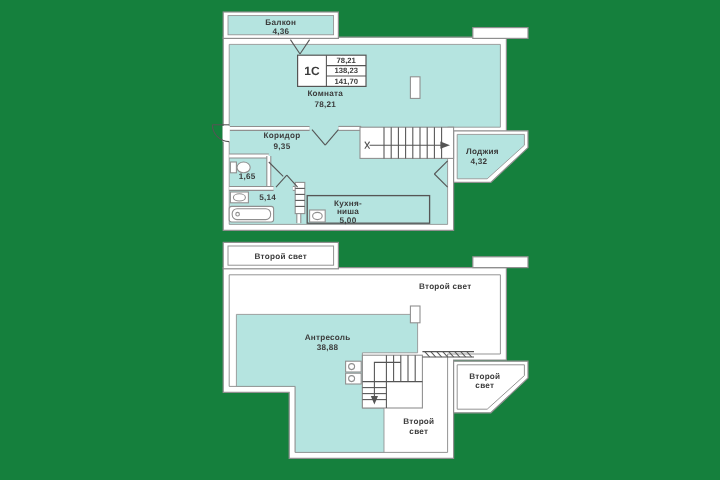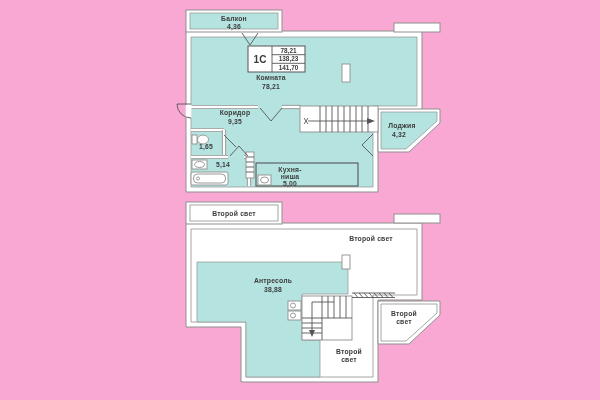--- a/index.html
+++ b/index.html
@@ -1,16 +1,16 @@
 <!DOCTYPE html>
 <html style="--room_fill: #b5e4e0; --wall_line: #8f8f8f; --detail_line: #555555; --text: #3b3b3b;"><head>
 <meta charset="utf-8">
 <style>
   html,body{margin:0;padding:0;background:#ffffff;}
-  .stage{position:relative;width:600px;height:400px;background:#f9a8d4;overflow:hidden;
+  .stage{position:relative;width:600px;height:400px;background:#15803d;overflow:hidden;
          font-family:"Liberation Sans",sans-serif;}
   svg{position:absolute;left:0;top:0;}
   .shell{fill:#ffffff;stroke:var(--wall_line,#8f8f8f);stroke-width:1;}
   .innerline{fill:#ffffff;stroke:var(--wall_line,#8f8f8f);stroke-width:.8;}
   .teal{fill:var(--room_fill,#b5e4e0);stroke:var(--wall_line,#8f8f8f);stroke-width:.7;}
   .wallA{stroke:var(--wall_line,#8f8f8f);stroke-width:4.2;fill:none;}
   .wallB{stroke:#ffffff;stroke-width:2.4;fill:none;}
   .thin{stroke:var(--detail_line,#6a6a6a);stroke-width:.9;fill:none;}
   .fix{fill:#ffffff;stroke:var(--wall_line,#8f8f8f);stroke-width:.9;}
   .box{fill:#ffffff;stroke:var(--detail_line,#555555);stroke-width:1;}

